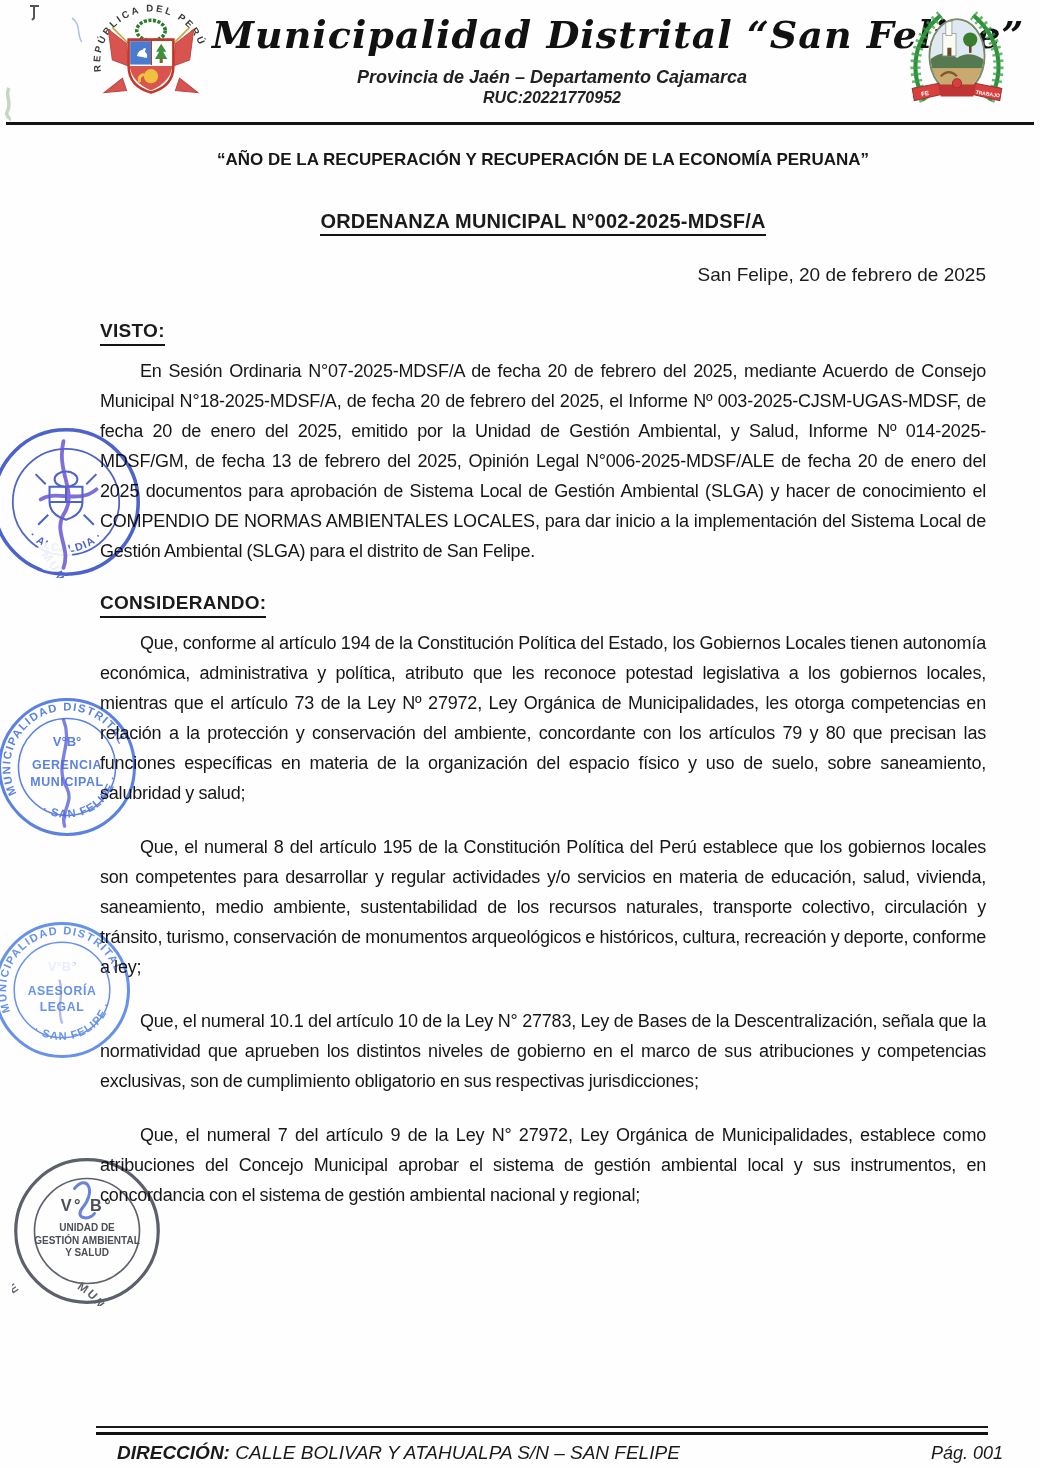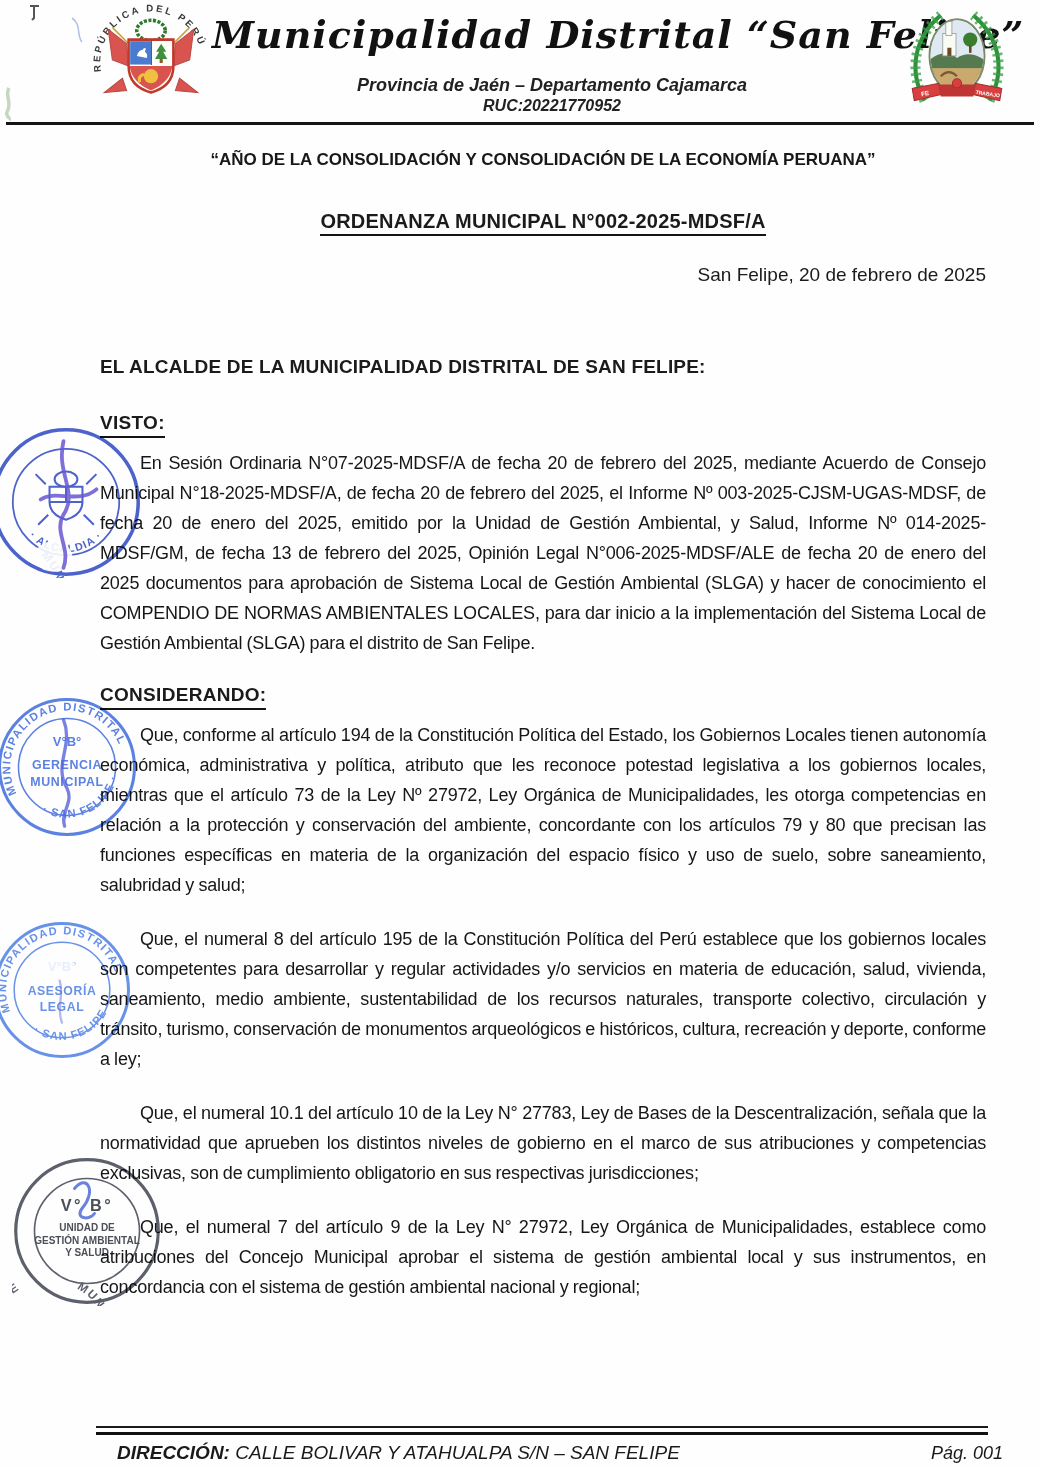--- a/index.html
+++ b/index.html
@@ -10,21 +10,21 @@
   }
   
   .header { position:absolute; top:0; left:0; width:100%; height:126px; }
   .emblem-left  { position:absolute; left:92px;  top:3px; width:118px; height:118px; }
   .emblem-right { position:absolute; left:900px; top:3px; width:114px; height:118px; }
   .header-center { position:absolute; left:212px; top:12px; width:680px; text-align:center; }
   .org-name {
     font-family:"DejaVu Serif", serif; font-style:italic; font-weight:bold;
     font-size:38px; letter-spacing:1px; color:#111; white-space:nowrap;
   }
-  .org-sub { font-style:italic; font-weight:bold; font-size:18px; margin-top:18px; color:#222; }
+  .org-sub { font-style:italic; font-weight:bold; font-size:18px; margin-top:10px; color:#222; }
   .org-ruc { font-style:italic; font-weight:bold; font-size:16px; margin-top:1px; color:#222; }
   .header-rule { position:absolute; top:122px; left:6px; width:1028px; height:3px; background:#141414; }
   
   .content { position:absolute; left:100px; top:128px; width:886px; }
   .slogan { text-align:center; font-weight:bold; font-size:17px; margin-top:22px; color:#181818; }
   .title-wrap { text-align:center; margin-top:40px; }
   .doc-title {
     display:inline-block; font-weight:bold; font-size:20px; letter-spacing:.2px;
     border-bottom:2.5px solid #141414; padding-bottom:1px;
   }
@@ -131,29 +131,28 @@
         <circle cx="56" cy="79" r="4.5" fill="#d84040" stroke="#a03030"></circle>
         <text x="25" y="91" font-size="6" font-weight="bold" fill="#ffffff" text-anchor="middle" transform="rotate(-9 25 91)">FE</text>
         <text x="86" y="91" font-size="5" font-weight="bold" fill="#ffffff" text-anchor="middle" transform="rotate(9 86 91)">TRABAJO</text>
       </g>
     </svg>
 
     <div class="header-rule"></div>
   </div>
 
   <div class="content">
-    <div class="slogan">“AÑO DE LA CONSOLIDACIÓN Y CONSOLIDACIÓN DE LA ECONOMÍA PERUANA”</div>
+    <div class="slogan">“AÑO DE LA RECUPERACIÓN Y RECUPERACIÓN DE LA ECONOMÍA PERUANA”</div>
 
     <div class="title-wrap">
       <span class="doc-title">ORDENANZA MUNICIPAL N°002-2025-MDSF/A</span>
     </div>
 
     <div class="dateline">San Felipe, 20 de febrero de 2025</div>
 
-    <div class="addressee">EL ALCALDE DE LA MUNICIPALIDAD DISTRITAL DE SAN FELIPE:</div>
 
     <div class="sec-head-wrap">
       <span class="sec-head">VISTO:</span>
     </div>
     <p class="par"><span>En Sesión Ordinaria </span><b>N°07-2025-MDSF/A</b><span> de fecha 20 de febrero del 2025, mediante Acuerdo de </span><b>Consejo Municipal N°18-2025-MDSF/A</b><span>, de fecha 20 de febrero del 2025, el </span><b>Informe Nº 003-2025-CJSM-UGAS-MDSF</b><span>, de fecha 20 de enero del 2025, emitido por la Unidad de Gestión Ambiental, y Salud, </span><b>Informe Nº 014-2025-MDSF/GM,</b><span> de fecha 13 de febrero del 2025, </span><b>Opinión Legal N°006-2025-MDSF/ALE</b><span> de fecha 20 de enero del 2025 documentos para aprobación de Sistema Local de Gestión Ambiental (SLGA) y hacer de conocimiento el </span><b>COMPENDIO DE NORMAS AMBIENTALES LOCALES,</b><span> para dar inicio a la implementación del Sistema Local de Gestión Ambiental (SLGA) para el distrito de San Felipe.</span></p>
 
     <div class="sec-head-wrap" style="margin-top:26px;">
       <span class="sec-head">CONSIDERANDO:</span>
     </div>
     <p class="par"><span>Que, conforme al </span><b>artículo 194 de la Constitución Política del Estado</b><span>, los Gobiernos Locales tienen autonomía económica, administrativa y política, atributo que les reconoce potestad legislativa a los gobiernos locales, mientras que el </span><b>artículo 73 de la Ley Nº 27972</b><span>, Ley Orgánica de Municipalidades, les otorga competencias en relación a la protección y conservación del ambiente, concordante con los </span><b>artículos 79 y 80</b><span> que precisan las funciones específicas en materia de la organización del espacio físico y uso de suelo, sobre saneamiento, salubridad y salud;</span></p>

